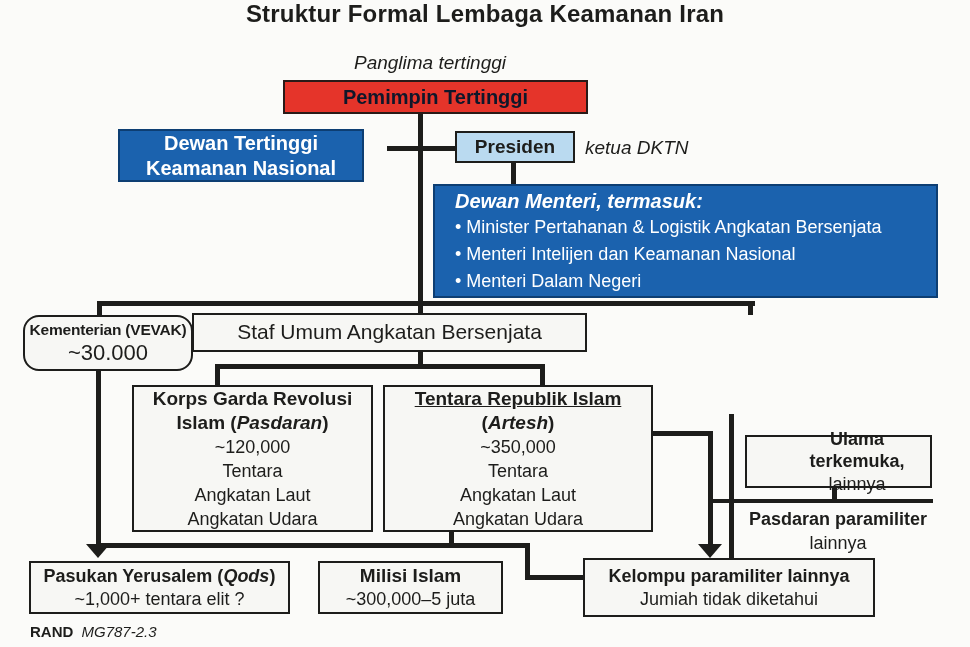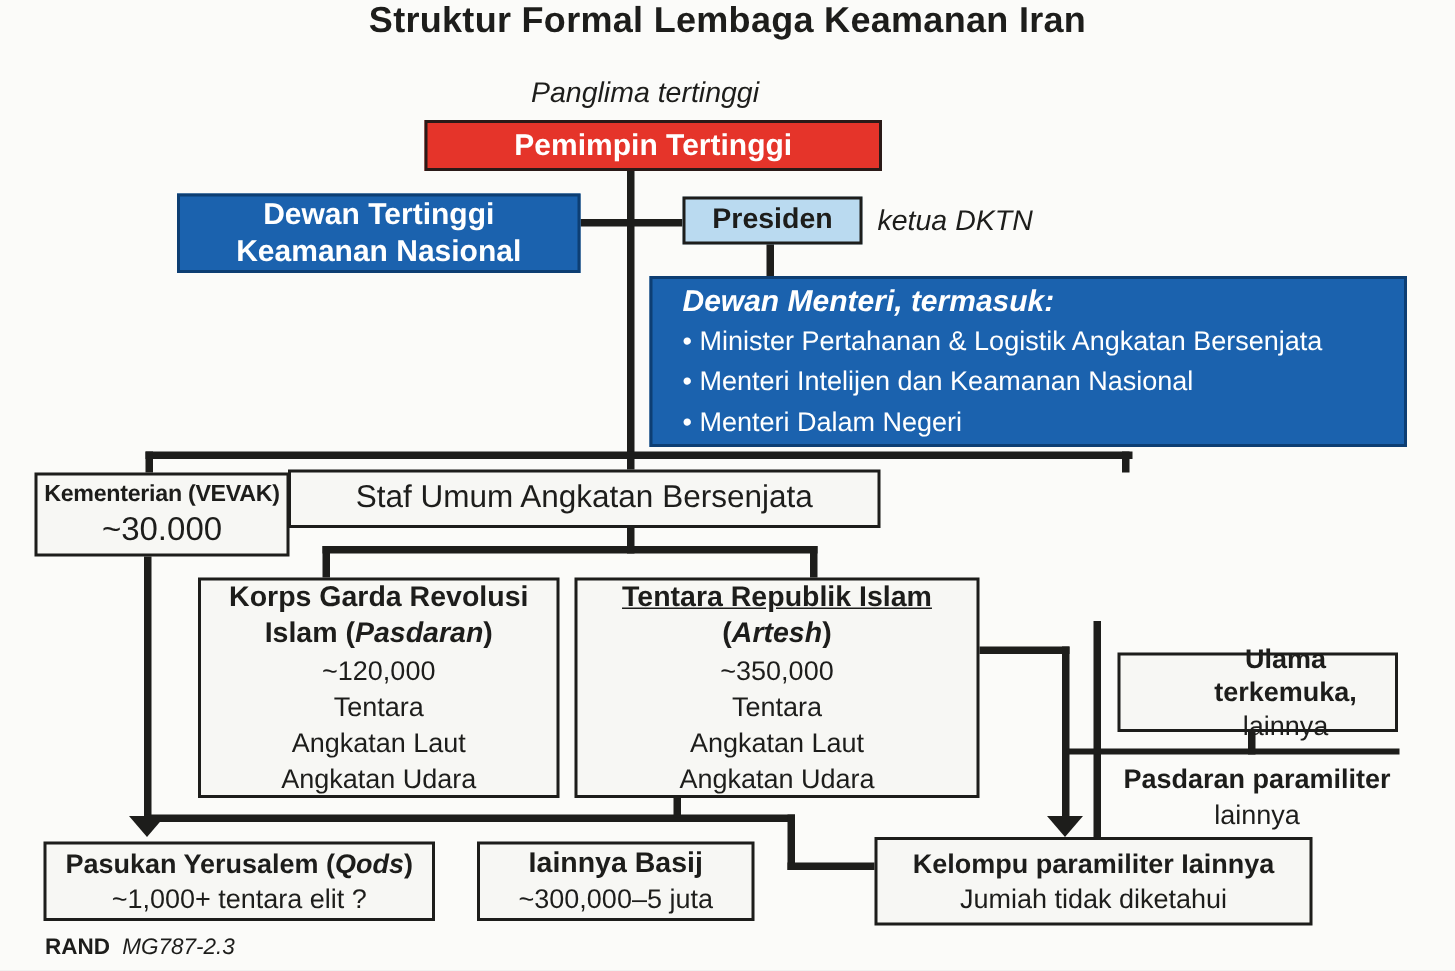--- a/index.html
+++ b/index.html
@@ -11,21 +11,21 @@
   .abs{position:absolute;}
   .line{position:absolute; background:#1d1d1b;}
   .box{
     position:absolute; box-sizing:border-box;
     border:2px solid #1d1d1b; background:#f7f7f4;
     display:flex; flex-direction:column; align-items:center; justify-content:center;
     text-align:center; line-height:1.25;
   }
   .bluebox{background:#1b62ae; border-color:#0d3e73; color:#ffffff;}
   .ltbluebox{background:#badaf0; border-color:#1d1d1b; color:#1d1d1b;}
-  .redbox{background:#e5342a; border-color:#2a1a18; color:#ffffff;}
+  .redbox{background:#e5342a; border-color:#2a1a18; color:#0f172a;}
   .arrow-down{
     position:absolute; width:0; height:0;
     border-left:12px solid transparent; border-right:12px solid transparent;
     border-top:14px solid #1d1d1b;
   }
   .title{font-size:24px; font-weight:bold; text-align:center; letter-spacing:0.2px;}
   .italic{font-style:italic;}
   .b{font-weight:bold;}
   .bullets{text-align:left; font-size:18px; line-height:27px;}
   .centerlabel{text-align:center;}
@@ -59,39 +59,39 @@
   <div class="line" style="left:708px; top:431px; width:5px; height:113px;"></div>
   <div class="arrow-down" style="left:698px; top:544px;"></div>
   <div class="line" style="left:729px; top:414px; width:5px; height:145px;"></div>
   <div class="line" style="left:832px; top:487px; width:5px; height:16px;"></div>
   <div class="line" style="left:711px; top:499px; width:222px; height:4px;"></div>
 
   <div class="box redbox" style="left:283px; top:80px; width:305px; height:34px; font-size:20px; font-weight:bold;">
     <span>Pemimpin Tertinggi</span>
   </div>
 
-  <div class="box bluebox" style="left:118px; top:129px; width:269px; height:53px; font-size:20px; font-weight:bold;">
+  <div class="box bluebox" style="left:118px; top:129px; width:246px; height:53px; font-size:20px; font-weight:bold;">
     <span>Dewan Tertinggi</span>
     <span>Keamanan Nasional</span>
   </div>
 
   <div class="box ltbluebox" style="left:455px; top:131px; width:120px; height:32px; font-size:19px; font-weight:bold;">
     <span>Presiden</span>
   </div>
 
   <div class="abs italic" style="left:585px; top:137px; font-size:19px;">ketua DKTN</div>
 
   <div class="box bluebox" style="left:433px; top:184px; width:505px; height:114px; align-items:flex-start; padding:6px 20px;">
     <span class="italic b" style="font-size:20px; line-height:26px;">Dewan Menteri, termasuk:</span>
     <span class="bullets">• Minister Pertahanan &amp; Logistik Angkatan Bersenjata</span>
     <span class="bullets">• Menteri Intelijen dan Keamanan Nasional</span>
     <span class="bullets">• Menteri Dalam Negeri</span>
   </div>
 
-  <div class="box" style="left:23px; top:315px; width:170px; height:56px;">
+  <div class="box" style="left:23px; top:315px; width:170px; height:56px;border-radius:16px;">
     <span class="b" style="font-size:15.5px; letter-spacing:-0.2px;">Kementerian (VEVAK)</span>
     <span style="font-size:22px;">~30.000</span>
   </div>
 
   <div class="box" style="left:192px; top:313px; width:395px; height:39px; font-size:21px;">
     <span>Staf Umum Angkatan Bersenjata</span>
   </div>
 
 
   <div class="box" style="left:132px; top:385px; width:241px; height:147px; font-size:18px; line-height:24px;">
@@ -121,21 +121,21 @@
     <div class="b">Pasdaran paramiliter</div>
     <div>lainnya</div>
   </div>
 
   <div class="box" style="left:29px; top:561px; width:261px; height:53px; font-size:18px;">
     <span class="b" style="font-size:18px;"><span>Pasukan Yerusalem (</span><span class="italic">Qods</span><span>)</span></span>
     <span>~1,000+ tentara elit ?</span>
   </div>
 
   <div class="box" style="left:318px; top:561px; width:185px; height:53px; font-size:18px;">
-    <span class="b" style="font-size:19px;">Iainnya Basij</span>
+    <span class="b" style="font-size:19px;">Milisi Islam</span>
     <span>~300,000–5 juta</span>
   </div>
 
   <div class="box" style="left:583px; top:558px; width:292px; height:59px; font-size:18px;">
     <span class="b">Kelompu paramiliter Iainnya</span>
     <span>Jumiah tidak diketahui</span>
   </div>
 
   <div class="abs" style="left:30px; top:623px; font-size:15px;">
     <span class="b">RAND</span>

